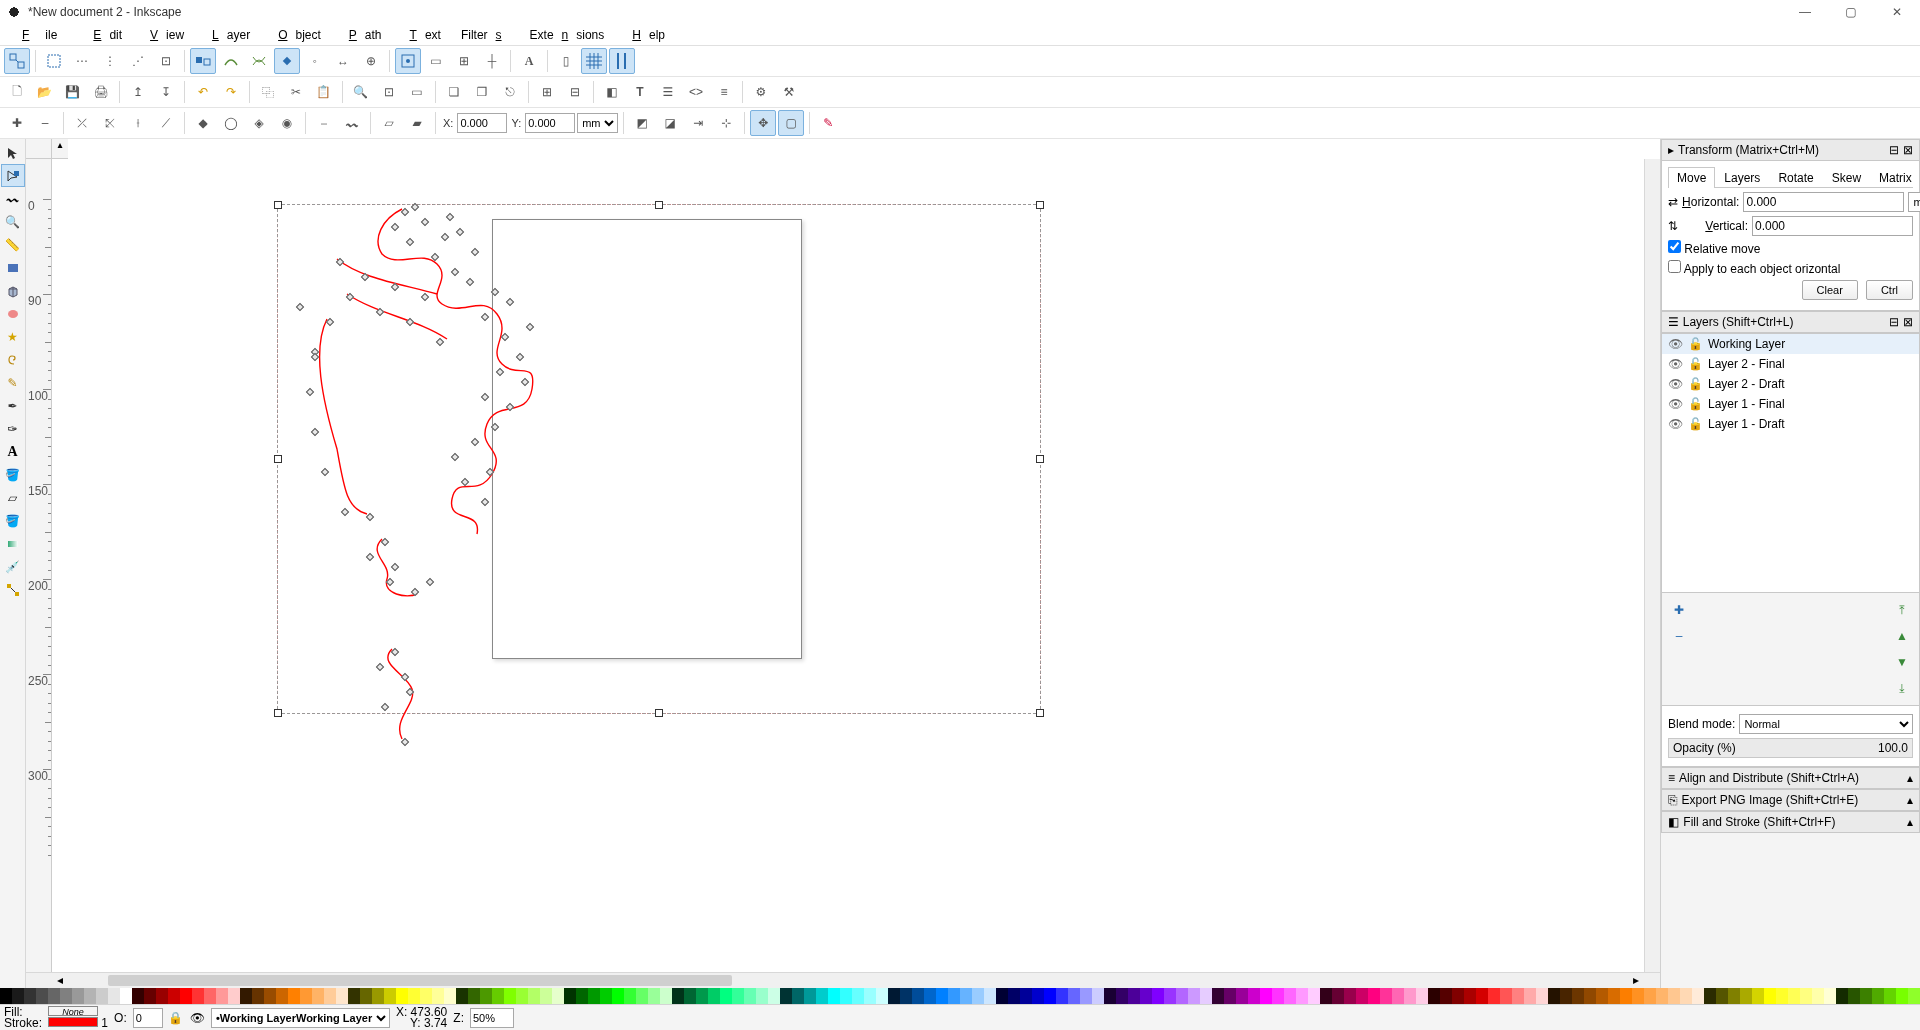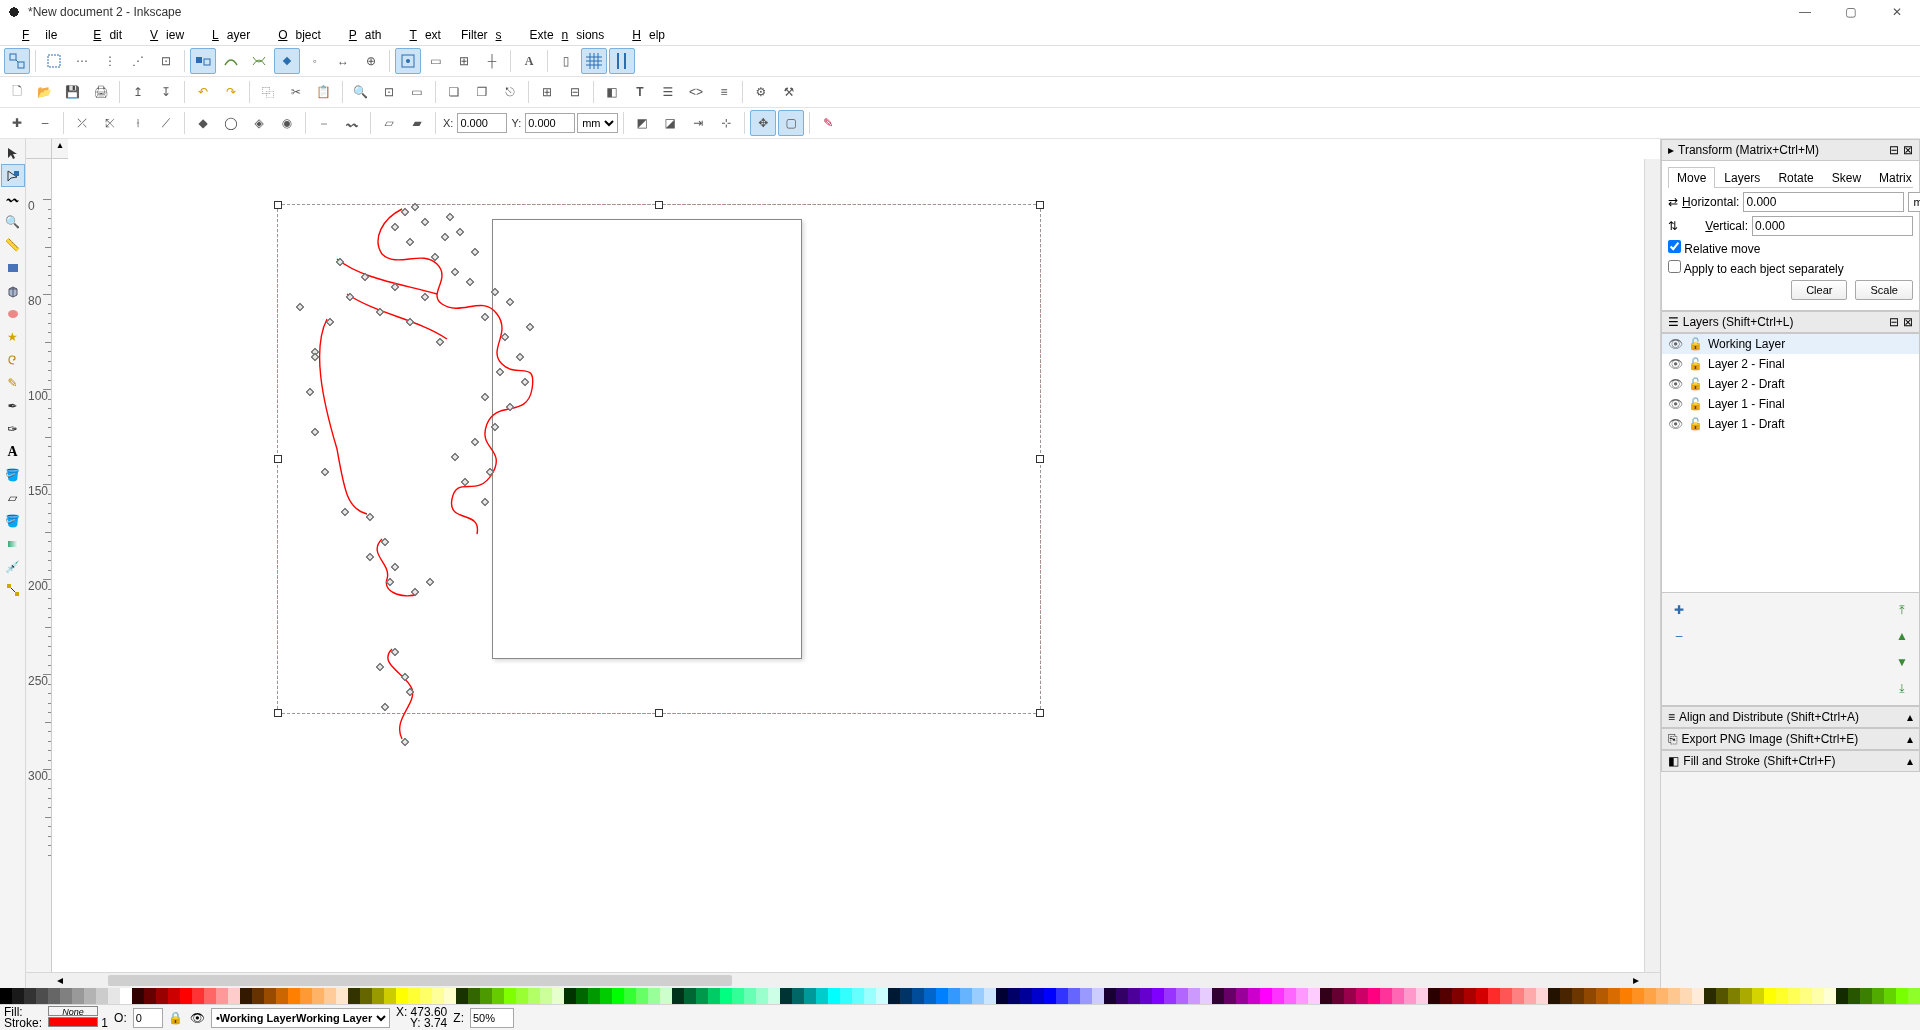--- a/index.html
+++ b/index.html
@@ -317,21 +317,21 @@
           <div style="position: absolute; height: 1px; background: rgb(136, 136, 136); top: 40px; right: 0px; width: 8px;"></div>
           <div style="position: absolute; height: 1px; background: rgb(136, 136, 136); top: 49.5px; right: 0px; width: 3px;"></div>
           <div style="position: absolute; height: 1px; background: rgb(136, 136, 136); top: 59px; right: 0px; width: 3px;"></div>
           <div style="position: absolute; height: 1px; background: rgb(136, 136, 136); top: 68.5px; right: 0px; width: 3px;"></div>
           <div style="position: absolute; height: 1px; background: rgb(136, 136, 136); top: 78px; right: 0px; width: 3px;"></div>
           <div style="position: absolute; height: 1px; background: rgb(136, 136, 136); top: 87.5px; right: 0px; width: 6px;"></div>
           <div style="position: absolute; height: 1px; background: rgb(136, 136, 136); top: 97px; right: 0px; width: 3px;"></div>
           <div style="position: absolute; height: 1px; background: rgb(136, 136, 136); top: 106.5px; right: 0px; width: 3px;"></div>
           <div style="position: absolute; height: 1px; background: rgb(136, 136, 136); top: 116px; right: 0px; width: 3px;"></div>
           <div style="position: absolute; height: 1px; background: rgb(136, 136, 136); top: 125.5px; right: 0px; width: 3px;"></div>
-          <div class="ruler-tick" style="top: 135px; left: 2px;">80</div>
+          <div class="ruler-tick" style="top: 135px; left: 2px;">90</div>
           <div style="position: absolute; height: 1px; background: rgb(136, 136, 136); top: 135px; right: 0px; width: 8px;"></div>
           <div style="position: absolute; height: 1px; background: rgb(136, 136, 136); top: 144.5px; right: 0px; width: 3px;"></div>
           <div style="position: absolute; height: 1px; background: rgb(136, 136, 136); top: 154px; right: 0px; width: 3px;"></div>
           <div style="position: absolute; height: 1px; background: rgb(136, 136, 136); top: 163.5px; right: 0px; width: 3px;"></div>
           <div style="position: absolute; height: 1px; background: rgb(136, 136, 136); top: 173px; right: 0px; width: 3px;"></div>
           <div style="position: absolute; height: 1px; background: rgb(136, 136, 136); top: 182.5px; right: 0px; width: 6px;"></div>
           <div style="position: absolute; height: 1px; background: rgb(136, 136, 136); top: 192px; right: 0px; width: 3px;"></div>
           <div style="position: absolute; height: 1px; background: rgb(136, 136, 136); top: 201.5px; right: 0px; width: 3px;"></div>
           <div style="position: absolute; height: 1px; background: rgb(136, 136, 136); top: 211px; right: 0px; width: 3px;"></div>
           <div style="position: absolute; height: 1px; background: rgb(136, 136, 136); top: 220.5px; right: 0px; width: 3px;"></div>
@@ -508,25 +508,25 @@
       </div>
       <div class="form-row">
         <span>⇅</span>
         <label><span class="u">V</span>ertical:</label>
         <input type="text" value="0.000" style="">
       </div>
       <div class="form-row">
           <label style="width:auto"><input type="checkbox" checked="" style=""> <span>Relative move</span></label>
         </div>
       <div class="form-row">
-          <label style="width:auto"><input type="checkbox" style=""> <span>Apply to each bject separately</span></label>
+          <label style="width:auto"><input type="checkbox" style=""> <span>Apply to each object orizontal</span></label>
         </div>
       <div class="form-row" style="justify-content:flex-end;gap:8px">
         <button class="btn">Clear</button>
-        <button class="btn">Scale</button>
+        <button class="btn">Ctrl</button>
       </div>
     </div>
 
     <div class="panel-title">
       <span>☰</span>
         <span>Layers (Shift+Ctrl+L)</span>
       <div class="pspacer"></div>
         <span>⊟</span>
         <span>⊠</span>
     </div>
@@ -560,20 +560,30 @@
     <div class="layer-ctrl">
       <div>
           <span class="tb-btn" style="color:#2a6db0">✚</span>
       <span class="tb-btn" style="color:#2a6db0">‒</span>
         </div>
       <div>
           <span class="tb-btn" style="color:#3a8a3a">⤒</span>
       <span class="tb-btn" style="color:#3a8a3a">▲</span>
       <span class="tb-btn" style="color:#3a8a3a">▼</span>
       <span class="tb-btn" style="color:#3a8a3a">⤓</span>
+        </div>
+    </div>
+    <div class="panel-body" style="padding:4px 6px">
+      <div class="form-row">
+          <span>Blend mode:</span>
+        <select class="tb-sel" style="flex:1"><option>Normal</option></select>
+        </div>
+      <div class="form-row" style="background:#eaeaea;border:1px solid #c8c8c8;padding:2px 4px">
+        <span style="flex:1">Opacity (%)</span>
+        <span>100.0</span>
         </div>
     </div>
 
     <div class="panel-title">
         <span>≡</span>
         <span>Align and Distribute (Shift+Ctrl+A)</span>
         <div class="pspacer"></div>
         <span>▴</span>
       </div>
     <div class="panel-title">

